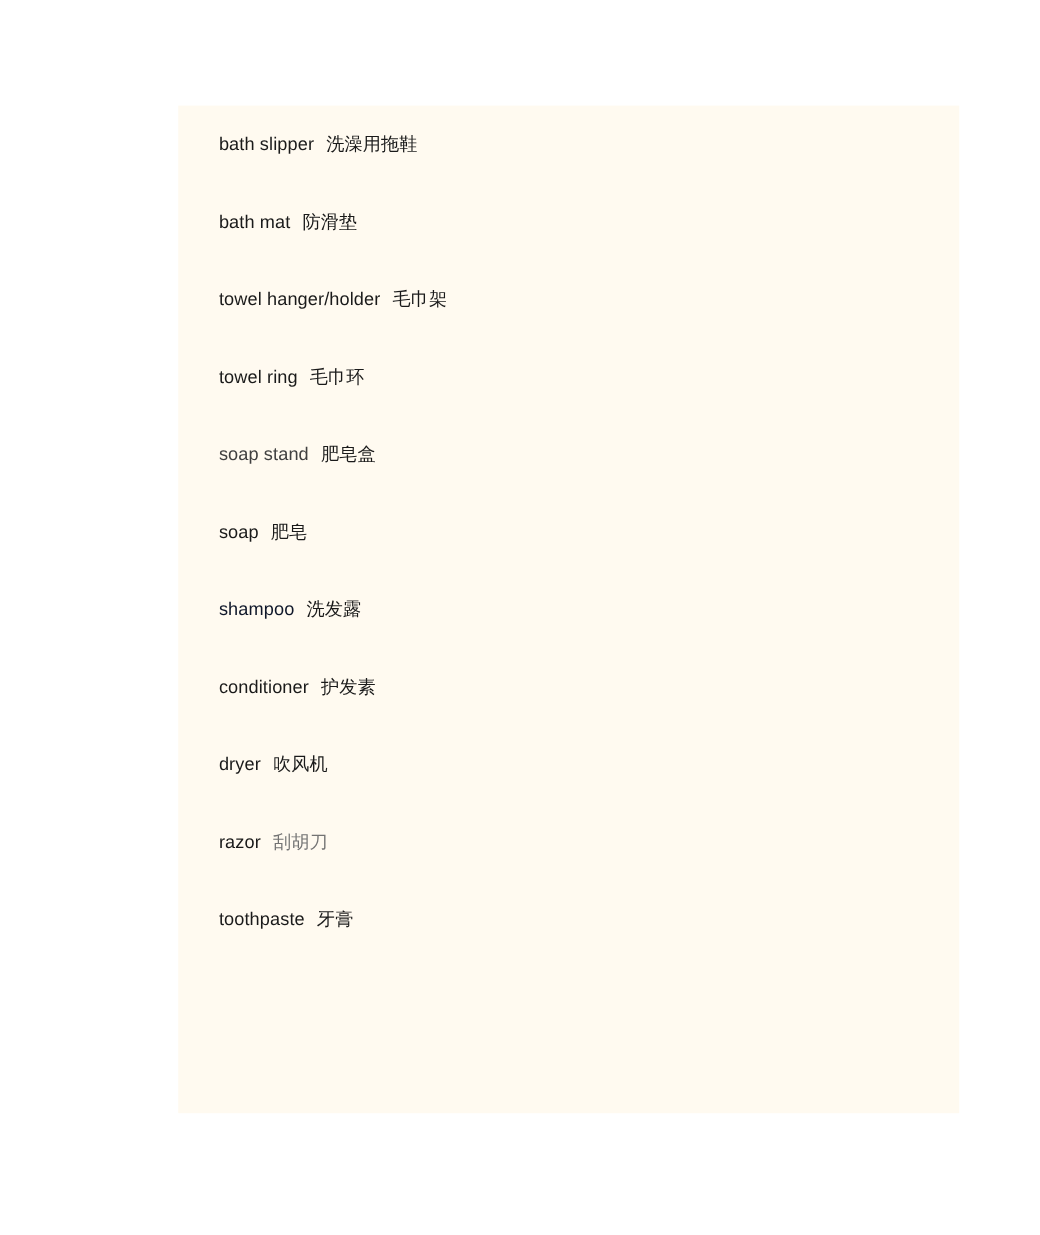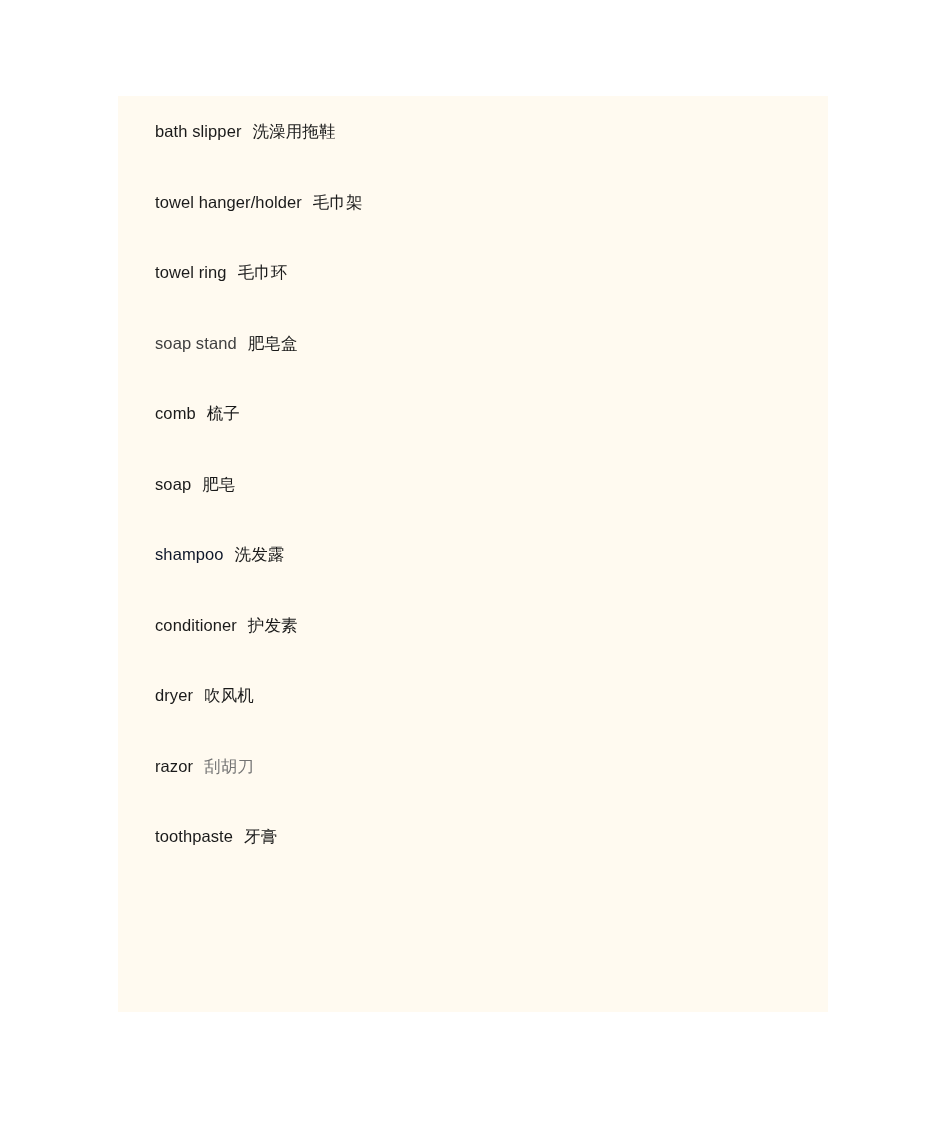--- a/index.html
+++ b/index.html
@@ -57,27 +57,27 @@
 
   .term-zh {
     font-family: "DejaVu Sans", "Liberation Sans", sans-serif;
     font-size: 16.5px;
     color: #1a1a1a;
   }
 </style>
 </head>
 <body style="background: rgb(255, 255, 255);">
 
-<div id="vocab-panel" style="background: rgb(255, 250, 240);">
+<div id="vocab-panel" style="background: rgb(255, 250, 240); margin-left: 44px;">
   <ul class="vocab-list" id="vocab-list">
       <li class="vocab-entry"><span class="term-en" style="color: rgb(26, 26, 26);">bath slipper</span><span class="term-gap"></span><span class="term-zh" style="color: rgb(26, 26, 26);">洗澡用拖鞋</span></li>
+      <li class="vocab-entry"><span class="term-en" style="color: rgb(26, 26, 26);">bath mat</span><span class="term-gap"></span><span class="term-zh" style="color: rgb(26, 26, 26);">防滑垫</span></li>
       <li class="vocab-entry"><span class="term-en" style="color: rgb(26, 26, 26);">towel hanger/holder</span><span class="term-gap"></span><span class="term-zh" style="color: rgb(26, 26, 26);">毛巾架</span></li>
       <li class="vocab-entry"><span class="term-en" style="color: rgb(26, 26, 26);">towel ring</span><span class="term-gap"></span><span class="term-zh" style="color: rgb(26, 26, 26);">毛巾环</span></li>
       <li class="vocab-entry"><span class="term-en" style="color: #404040;">soap stand</span><span class="term-gap"></span><span class="term-zh" style="color: rgb(26, 26, 26);">肥皂盒</span></li>
-      <li class="vocab-entry"><span class="term-en" style="color: rgb(26, 26, 26);">comb</span><span class="term-gap"></span><span class="term-zh" style="color: rgb(26, 26, 26);">梳子</span></li>
       <li class="vocab-entry"><span class="term-en" style="color: rgb(26, 26, 26);">soap</span><span class="term-gap"></span><span class="term-zh" style="color: rgb(26, 26, 26);">肥皂</span></li>
       <li class="vocab-entry"><span class="term-en" style="color: #0f172a;">shampoo</span><span class="term-gap"></span><span class="term-zh" style="color: rgb(26, 26, 26);">洗发露</span></li>
       <li class="vocab-entry"><span class="term-en" style="color: rgb(26, 26, 26);">conditioner</span><span class="term-gap"></span><span class="term-zh" style="color: rgb(26, 26, 26); font-family: Liberation Serif, serif;">护发素</span></li>
       <li class="vocab-entry"><span class="term-en" style="color: rgb(26, 26, 26);">dryer</span><span class="term-gap"></span><span class="term-zh" style="color: rgb(26, 26, 26);">吹风机</span></li>
       <li class="vocab-entry"><span class="term-en" style="color: rgb(26, 26, 26);">razor</span><span class="term-gap"></span><span class="term-zh" style="color: #737373;">刮胡刀</span></li>
       <li class="vocab-entry"><span class="term-en" style="color: rgb(26, 26, 26);">toothpaste</span><span class="term-gap"></span><span class="term-zh" style="color: rgb(26, 26, 26);">牙膏</span></li>
     </ul>
 </div>
 
 </body></html>

